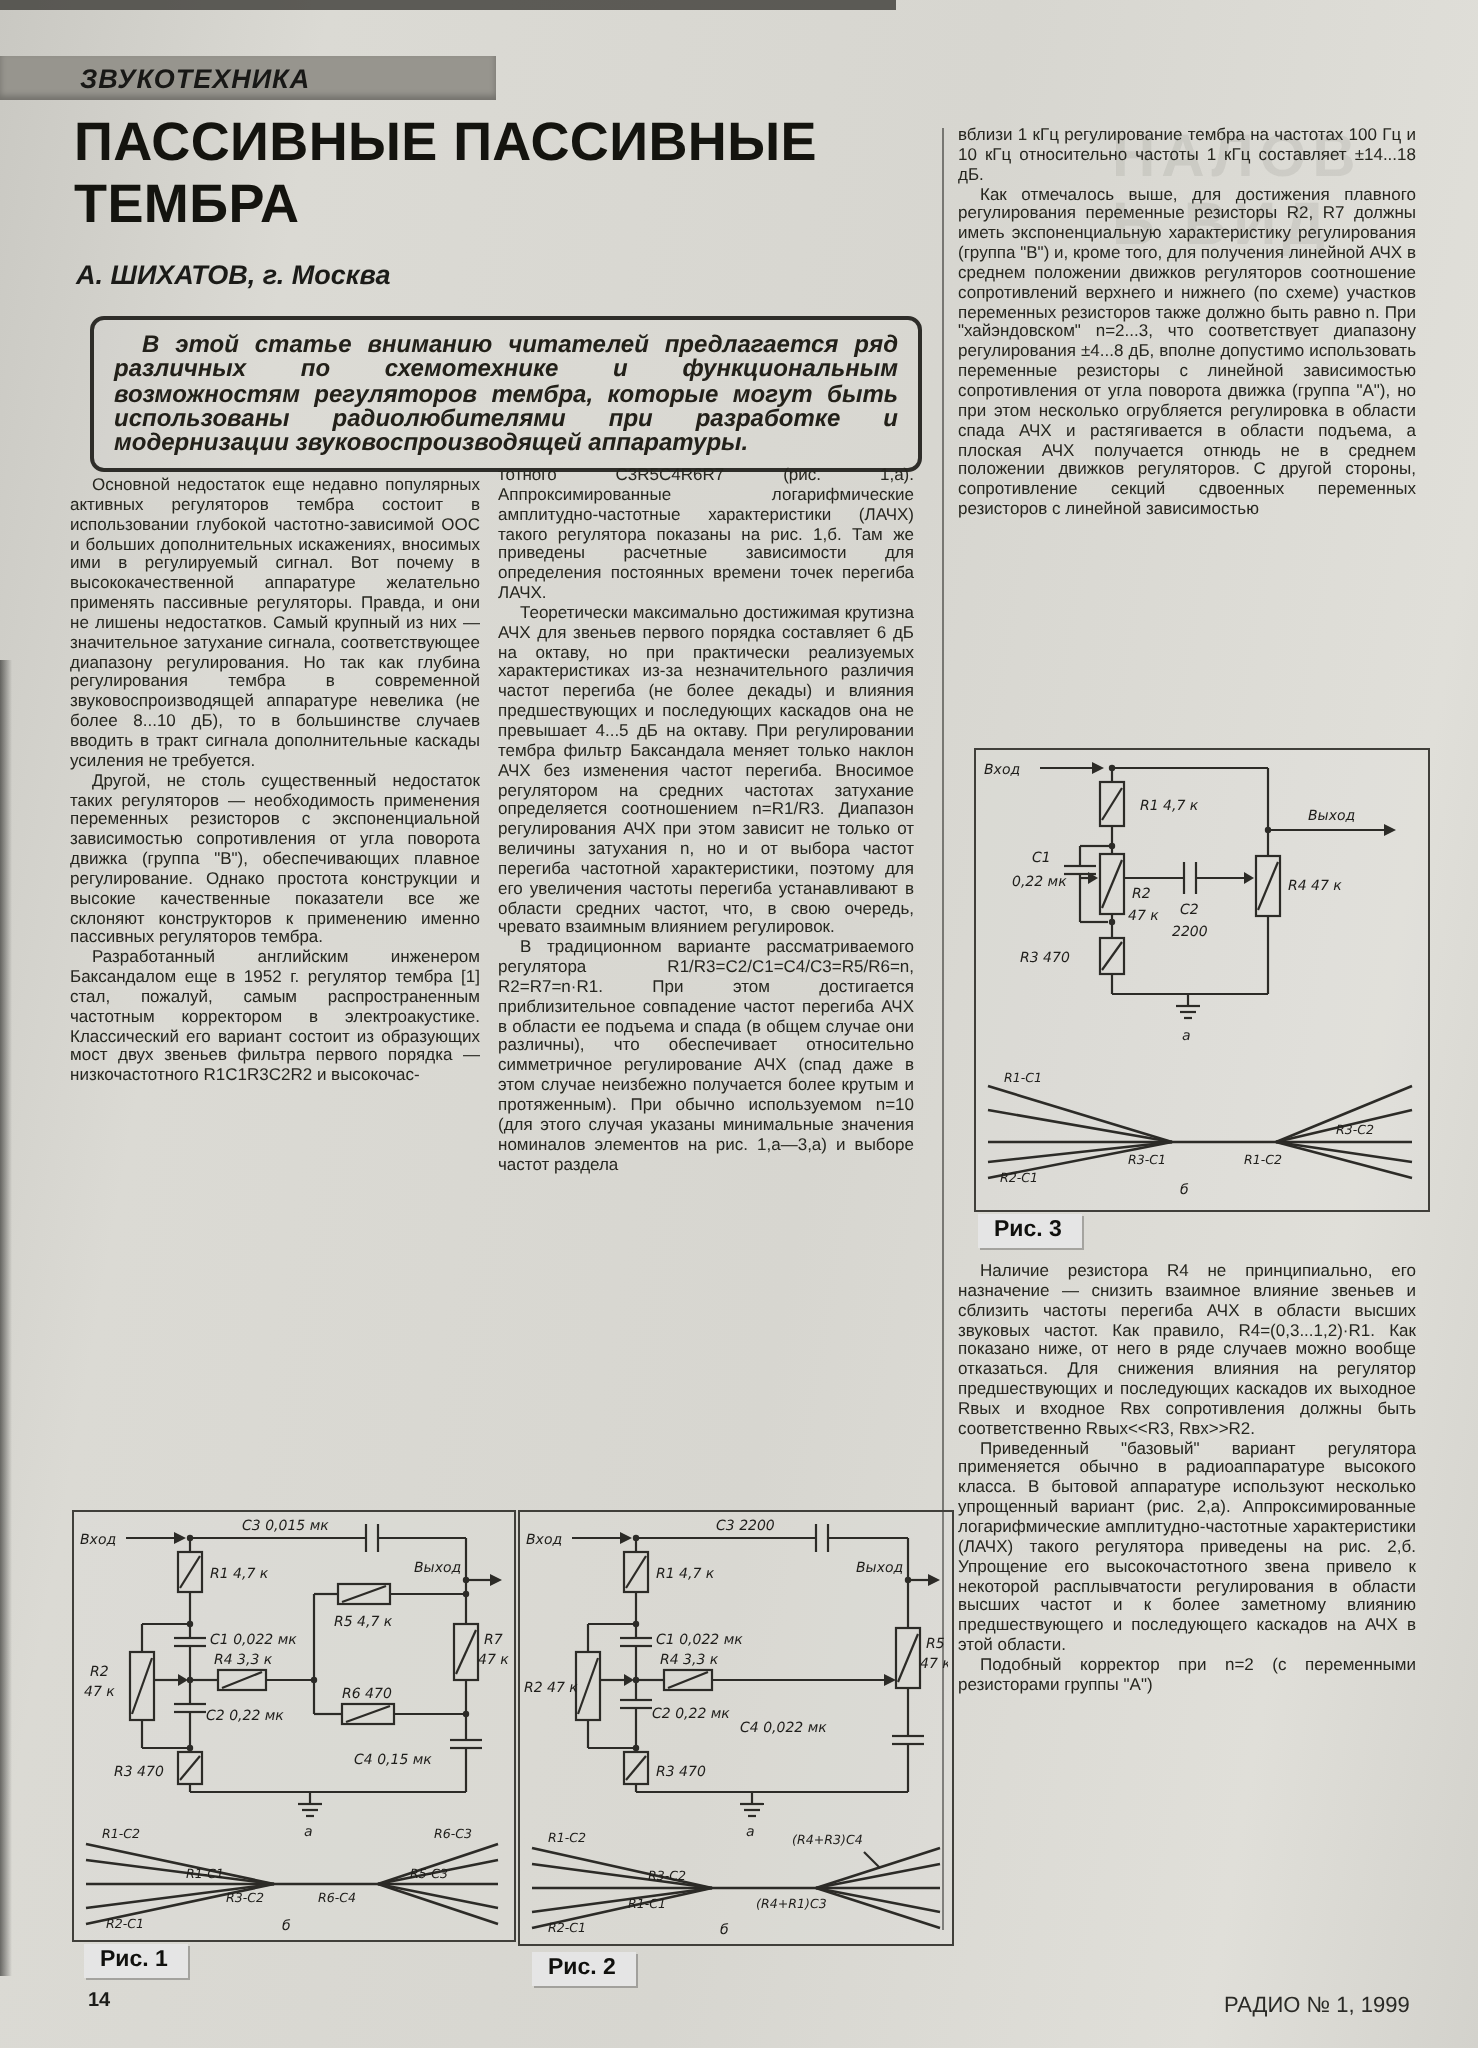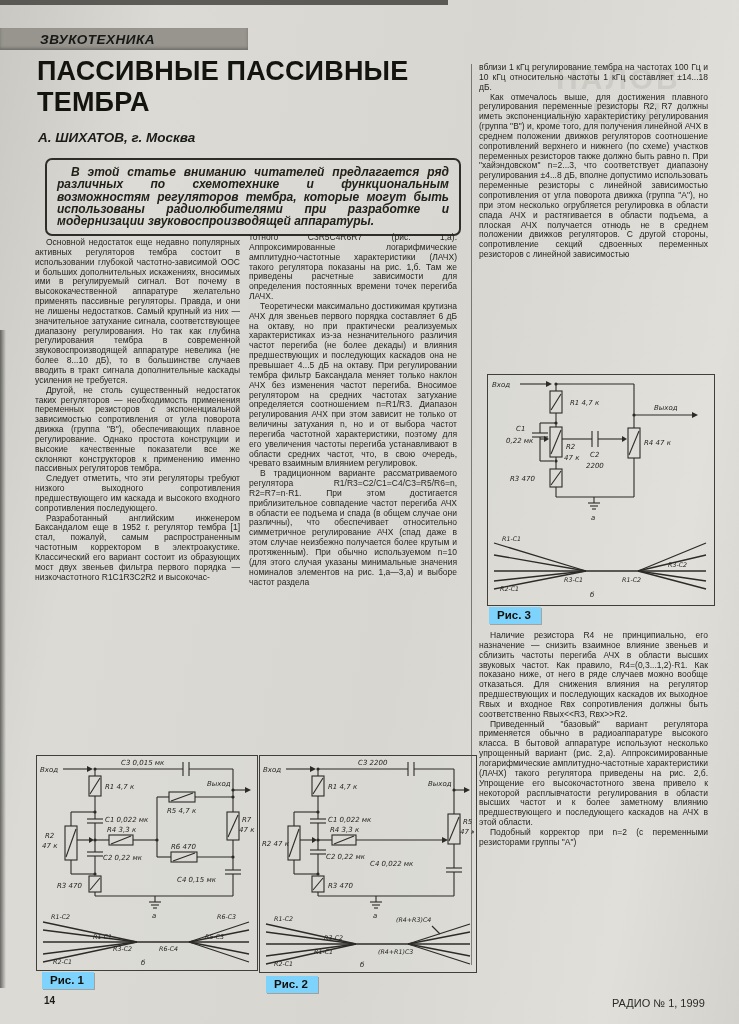--- a/index.html
+++ b/index.html
@@ -35,21 +35,21 @@
   .col1{left:35px;top:238px;width:205px;height:516px;}
   .col2{left:249px;top:233px;width:208px;height:521px;}
   .col3a{left:479px;top:63px;width:229px;height:306px;}
   .col3b{left:479px;top:631px;width:229px;height:372px;}
   .col-rule{left:471px;top:64px;width:1px;height:901px;background:rgba(40,40,36,.55);}
   
   .figbox{border:1.2px solid #403f3a;background:rgba(255,255,255,.05);}
   .fig1{left:36px;top:755px;width:220px;height:214px;}
   .fig2{left:259px;top:755px;width:216px;height:216px;}
   .fig3{left:487px;top:374px;width:226px;height:230px;}
-  .fig-caption{background:#7dd3fc;color:#10100d;font-weight:bold;font-size:11.5px;
+  .fig-caption{background:#e5e5e5;color:#10100d;font-weight:bold;font-size:11.5px;
     padding:2px 10px 3px 8px;display:inline-block;box-shadow:1px 1px 0 rgba(0,0,0,.25);}
   .cap1{left:42px;top:972px;}
   .cap2{left:266px;top:976px;}
   .cap3{left:489px;top:607px;}
   .page-num{left:44px;top:995px;font-size:10px;font-weight:bold;color:#1c1c19;}
   .journal{left:612px;top:997px;font-size:11px;color:#2a2a26;}
   
   svg{display:block;}
   .wire{stroke:#2c2b27;stroke-width:1.1;fill:none;}
   .cw{stroke:#2c2b27;stroke-width:1.3;fill:none;}
@@ -82,21 +82,20 @@
 
 <div class="abs abstract">
   <p>В этой статье вниманию читателей предлагается ряд различных по схемотехнике и функциональным возможностям регуляторов тембра, которые могут быть использованы радиолюбителями при разработке и модернизации звуковоспроизводящей аппаратуры.</p>
 </div>
 
 <div class="abs col-rule"></div>
 
 <div class="abs col col1">
   <p class="ind">Основной недостаток еще недавно популярных активных регуляторов тембра состоит в использовании глубокой частотно-зависимой ООС и больших дополнительных искажениях, вносимых ими в регулируемый сигнал. Вот почему в высококачественной аппаратуре желательно применять пассивные регуляторы. Правда, и они не лишены недостатков. Самый крупный из них — значительное затухание сигнала, соответствующее диапазону регулирования. Но так как глубина регулирования тембра в современной звуковоспроизводящей аппаратуре невелика (не более 8...10 дБ), то в большинстве случаев вводить в тракт сигнала дополнительные каскады усиления не требуется.</p>
   <p class="ind">Другой, не столь существенный недостаток таких регуляторов — необходимость применения переменных резисторов с экспоненциальной зависимостью сопротивления от угла поворота движка (группа "В"), обеспечивающих плавное регулирование. Однако простота конструкции и высокие качественные показатели все же склоняют конструкторов к применению именно пассивных регуляторов тембра.</p>
-  <p class="ind">Следует отметить, что эти регуляторы требуют низкого выходного сопротивления предшествующего им каскада и высокого входного сопротивления последующего.</p>
   <p class="ind">Разработанный английским инженером Баксандалом еще в 1952 г. регулятор тембра [1] стал, пожалуй, самым распространенным частотным корректором в электроакустике. Классический его вариант состоит из образующих мост двух звеньев фильтра первого порядка — низкочастотного R1C1R3C2R2 и высокочас-</p>
 </div>
 
 <div class="abs col col2">
   <p>тотного C3R5C4R6R7 (рис. 1,а). Аппроксимированные логарифмические амплитудно-частотные характеристики (ЛАЧХ) такого регулятора показаны на рис. 1,б. Там же приведены расчетные зависимости для определения постоянных времени точек перегиба ЛАЧХ.</p>
   <p class="ind">Теоретически максимально достижимая крутизна АЧХ для звеньев первого порядка составляет 6 дБ на октаву, но при практически реализуемых характеристиках из-за незначительного различия частот перегиба (не более декады) и влияния предшествующих и последующих каскадов она не превышает 4...5 дБ на октаву. При регулировании тембра фильтр Баксандала меняет только наклон АЧХ без изменения частот перегиба. Вносимое регулятором на средних частотах затухание определяется соотношением n=R1/R3. Диапазон регулирования АЧХ при этом зависит не только от величины затухания n, но и от выбора частот перегиба частотной характеристики, поэтому для его увеличения частоты перегиба устанавливают в области средних частот, что, в свою очередь, чревато взаимным влиянием регулировок.</p>
   <p class="ind">В традиционном варианте рассматриваемого регулятора R1/R3=C2/C1=C4/C3=R5/R6=n, R2=R7=n·R1. При этом достигается приблизительное совпадение частот перегиба АЧХ в области ее подъема и спада (в общем случае они различны), что обеспечивает относительно симметричное регулирование АЧХ (спад даже в этом случае неизбежно получается более крутым и протяженным). При обычно используемом n=10 (для этого случая указаны минимальные значения номиналов элементов на рис. 1,а—3,а) и выборе частот раздела</p>
 </div>
 
 <div class="abs col col3a">

